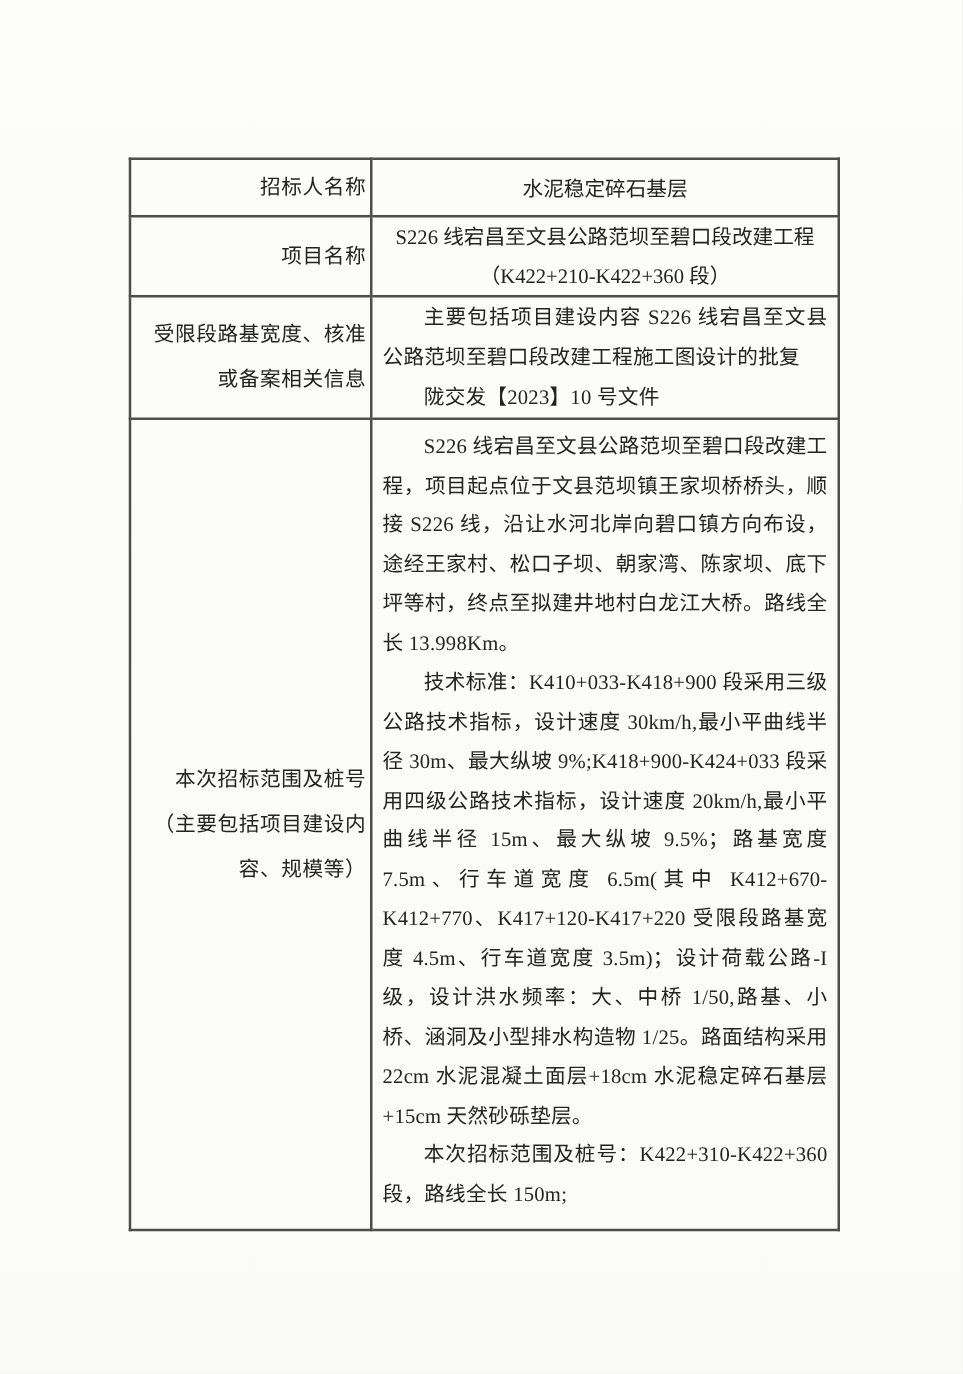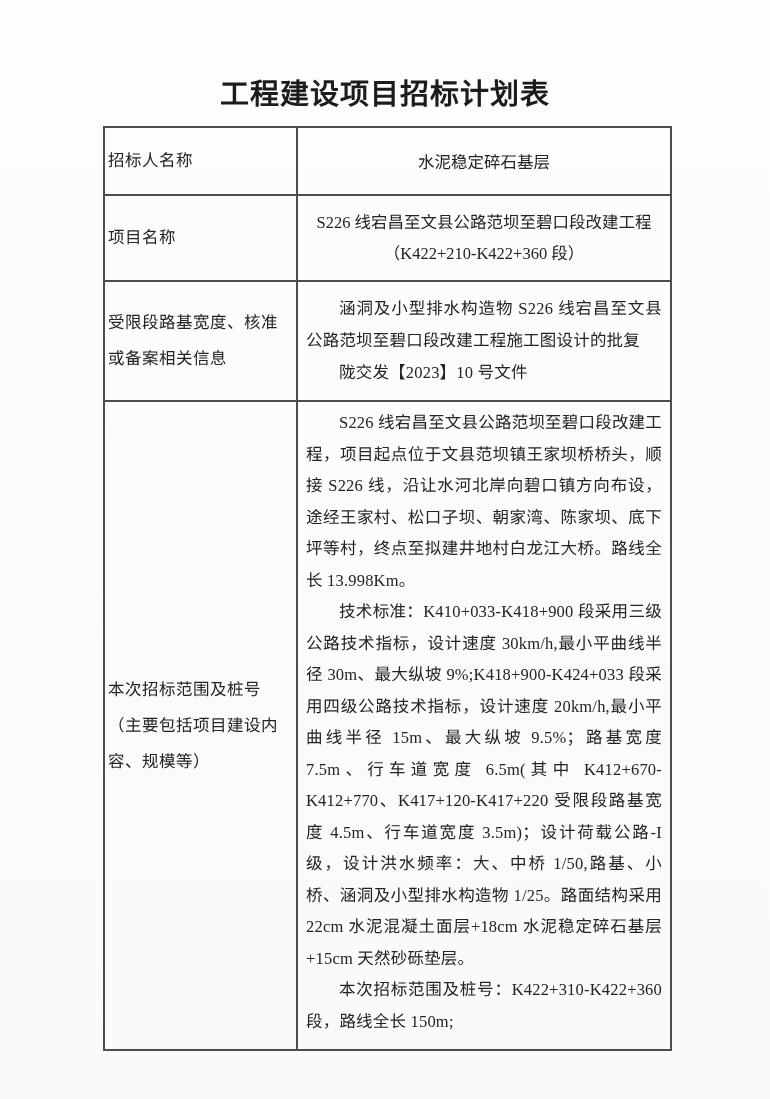--- a/index.html
+++ b/index.html
@@ -42,24 +42,24 @@
   }
   table.bid-table col.c1 { width: 193px; }
   table.bid-table col.c2 { width: 374px; }
   table.bid-table td {
     border: 2px solid #4d4d4d;
     font-size: 16.5px;
     color: #232323;
     overflow: hidden;
   }
   .label-cell {
-    text-align: left;
+    text-align: right;
     vertical-align: middle;
     line-height: 36px;
-    padding: 11px 3px;
+    padding: 0 3px;
     letter-spacing: 0.5px;
   }
   .value-cell {
     padding: 0 8px;
     vertical-align: middle;
   }
   .value-center { text-align: center; }
   .vline { line-height: 31px; text-align: center; }
   .row-bidder td     { height: 44px; }
   .row-project td    { height: 62px; }
@@ -78,21 +78,20 @@
   .row-overview .value-cell {
     vertical-align: top;
     padding: 5px 8px 12px 8px;
   }
 </style>
 </head>
 <body>
 
 <div class="page">
 
-  <h1 class="doc-title">工程建设项目招标计划表</h1>
 
   <table class="bid-table">
     <colgroup>
         <col class="c1">
         <col class="c2">
       </colgroup>
     <tbody>
 
       <tr class="row-bidder">
         <td class="label-cell">招标人名称</td>
@@ -104,21 +103,21 @@
         <td class="value-cell value-center">
           <div class="vline">S226 线宕昌至文县公路范坝至碧口段改建工程</div>
           <div class="vline">（K422+210-K422+360 段）</div>
         </td>
       </tr>
 
 
       <tr class="row-approval">
         <td class="label-cell">受限段路基宽度、核准或备案相关信息</td>
         <td class="value-cell">
-          <p class="para">涵洞及小型排水构造物 S226 线宕昌至文县公路范坝至碧口段改建工程施工图设计的批复</p>
+          <p class="para">主要包括项目建设内容 S226 线宕昌至文县公路范坝至碧口段改建工程施工图设计的批复</p>
           <p class="para">陇交发【2023】10 号文件</p>
         </td>
       </tr>
 
       <tr class="row-overview">
         <td class="label-cell">本次招标范围及桩号（主要包括项目建设内容、规模等）</td>
         <td class="value-cell">
           <p class="para">S226 线宕昌至文县公路范坝至碧口段改建工程，项目起点位于文县范坝镇王家坝桥桥头，顺接 S226 线，沿让水河北岸向碧口镇方向布设，途经王家村、松口子坝、朝家湾、陈家坝、底下坪等村，终点至拟建井地村白龙江大桥。路线全长 13.998Km。</p>
           <p class="para">技术标准：K410+033-K418+900 段采用三级公路技术指标，设计速度 30km/h,最小平曲线半径 30m、最大纵坡 9%;K418+900-K424+033 段采用四级公路技术指标，设计速度 20km/h,最小平曲线半径 15m、最大纵坡 9.5%；路基宽度 7.5m、行车道宽度 6.5m(其中 K412+670-K412+770、K417+120-K417+220 受限段路基宽度 4.5m、行车道宽度 3.5m)；设计荷载公路-I 级，设计洪水频率：大、中桥 1/50,路基、小桥、涵洞及小型排水构造物 1/25。路面结构采用 22cm 水泥混凝土面层+18cm 水泥稳定碎石基层+15cm 天然砂砾垫层。</p>
           <p class="para">本次招标范围及桩号：K422+310-K422+360 段，路线全长 150m;</p>

